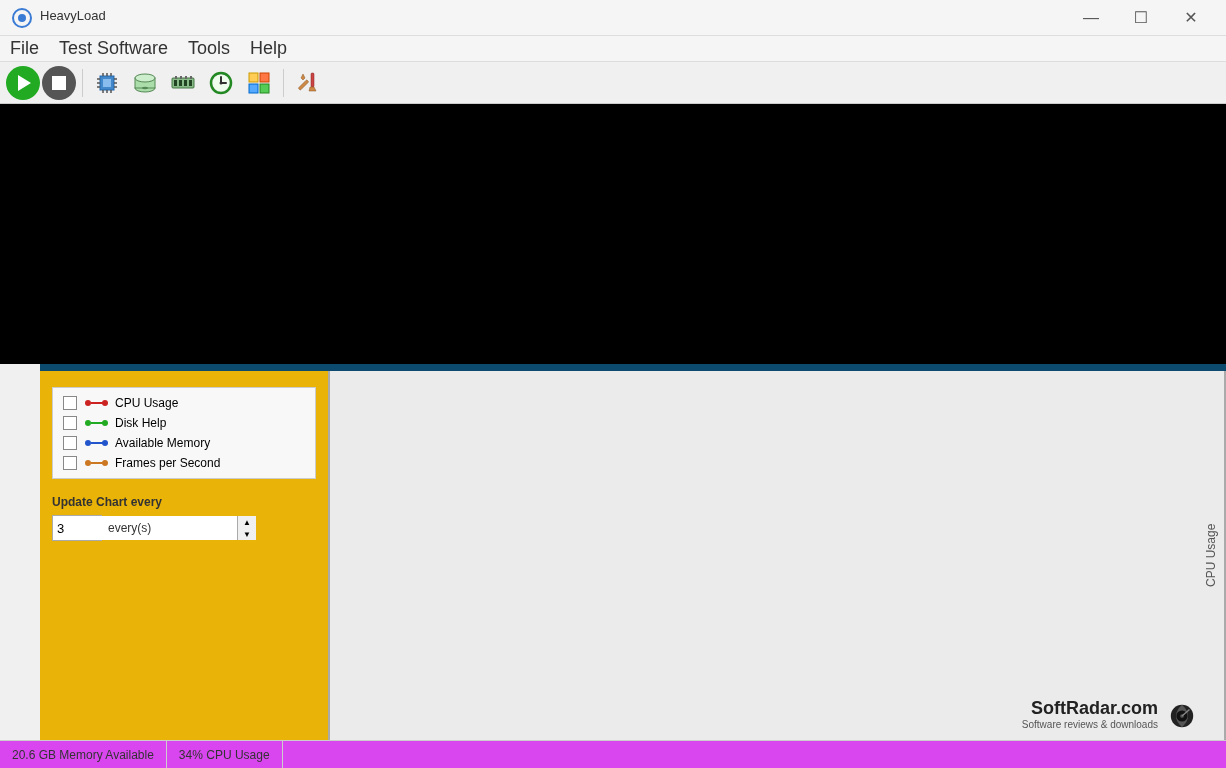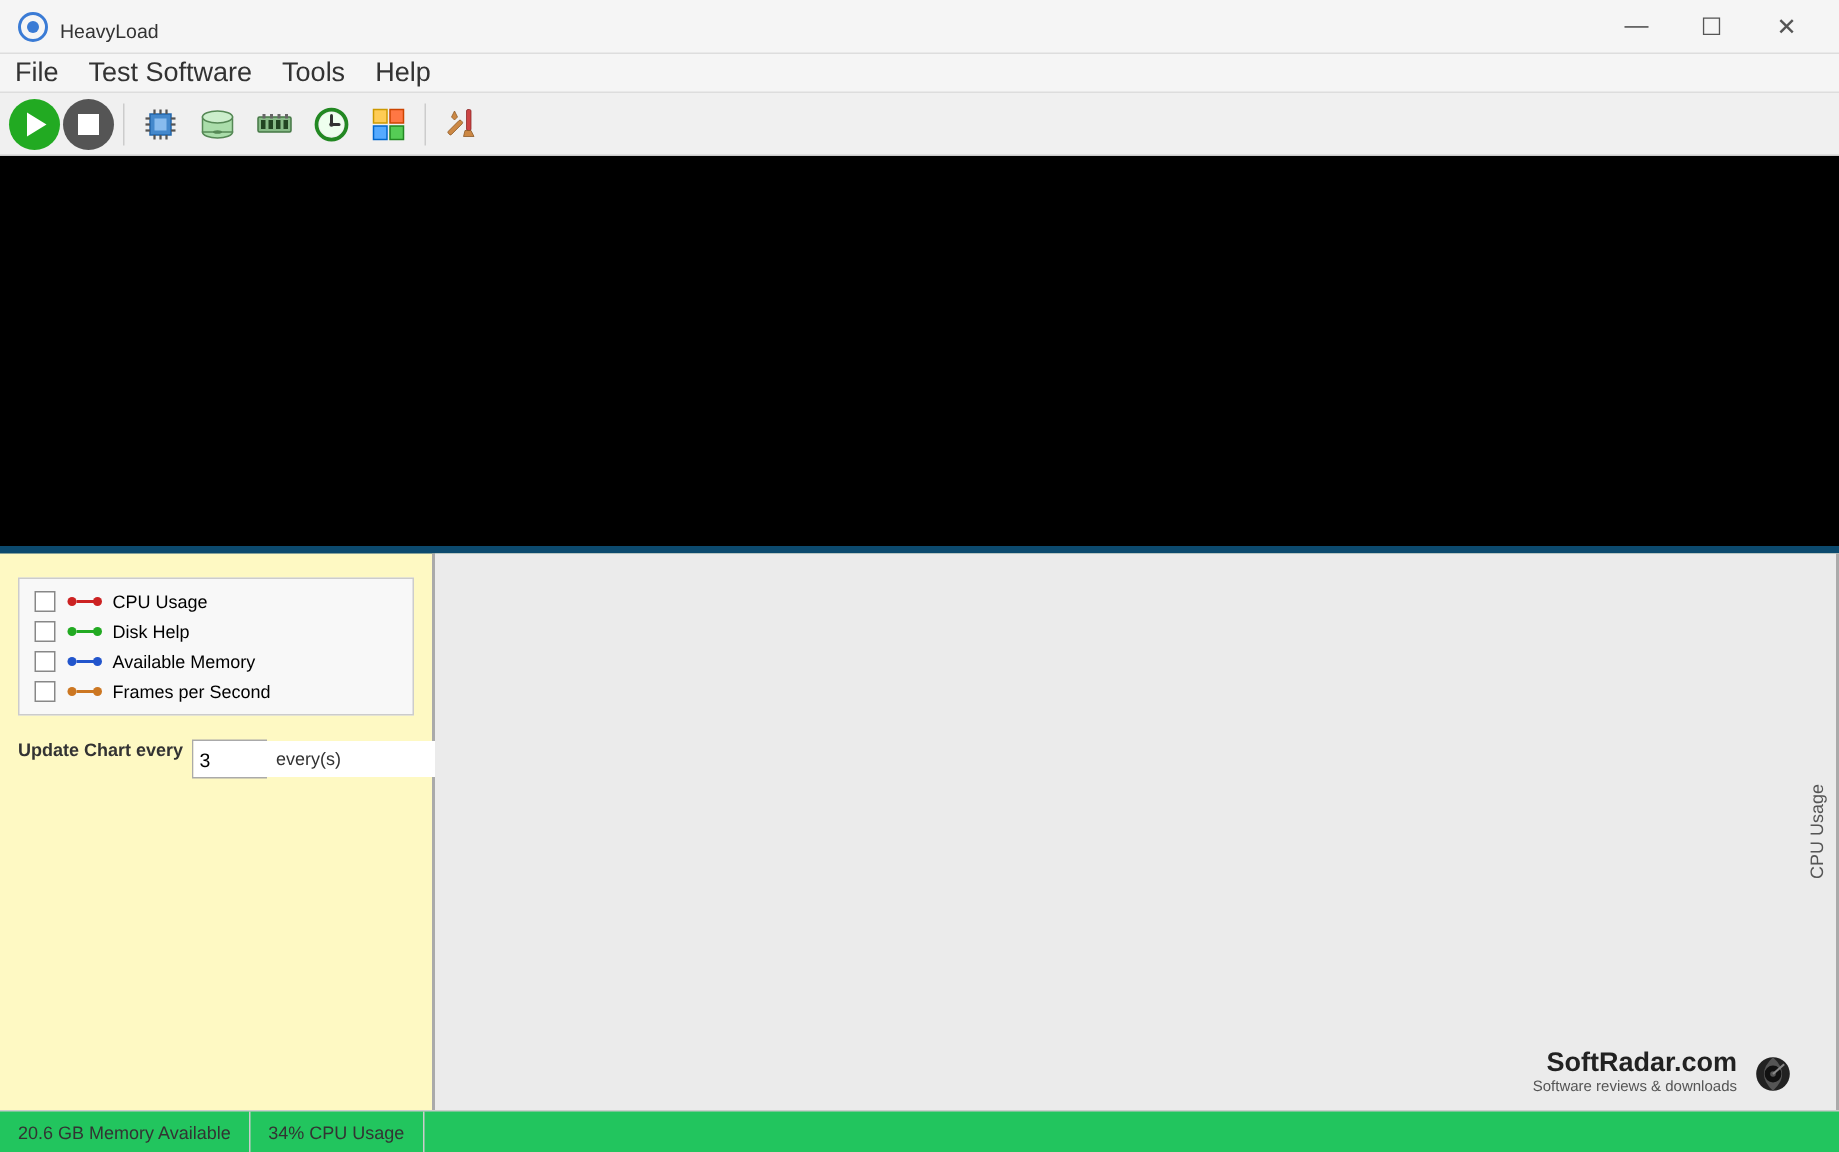--- a/index.html
+++ b/index.html
@@ -19,21 +19,21 @@
       display: flex;
       align-items: center;
       justify-content: space-between;
       background: #f5f5f5;
       padding: 6px 12px;
       border-bottom: 1px solid #ddd;
       height: 36px;
     }
     .titlebar-left {
       display: flex;
-      align-items: flex-end;
+      align-items: flex-start;
       gap: 8px;
     }
     .titlebar-logo {
       width: 20px;
       height: 20px;
     }
     .titlebar-title {
       font-size: 13px;
       color: #333;
     }
@@ -152,23 +152,24 @@
       background: #000;
       height: 260px;
       flex-shrink: 0;
     }
 
     
     .lower-section {
       flex: 1;
       display: flex;
       flex-direction: row;
-      background: #fef9c3;
-      border-top: 5px solid #0c4a6e;
+      background: #eab308;
+      border-top: 7px solid #0c4a6e;
       position: relative;
+      margin-left: 40px;
     }
 
     
     .left-panel {
       width: 290px;
       flex-shrink: 0;
       padding: 16px 12px;
       border-right: 2px solid #aaa;
       display: flex;
       flex-direction: column;
@@ -194,21 +195,21 @@
       width: 14px;
       height: 14px;
       border: 1px solid #888;
       background: white;
       flex-shrink: 0;
     }
 
     
     .update-section {
       display: flex;
-      flex-direction: row;
+      flex-direction: column;
       gap: 6px;
     }
     .update-label {
       font-size: 12px;
       font-weight: bold;
       color: #333;
     }
     .update-row {
       display: flex;
       align-items: center;
@@ -272,21 +273,21 @@
       writing-mode: vertical-rl;
       text-orientation: mixed;
       transform: rotate(180deg);
       font-size: 12px;
       color: #555;
     }
 
     
     .statusbar {
       height: 28px;
-      background: #22c55e;
+      background: #d946ef;
       border-top: 1px solid #ccc;
       display: flex;
       align-items: center;
     }
     .statusbar-item {
       padding: 0 12px;
       font-size: 12px;
       color: #333;
       border-right: 1px solid #ccc;
       height: 100%;

